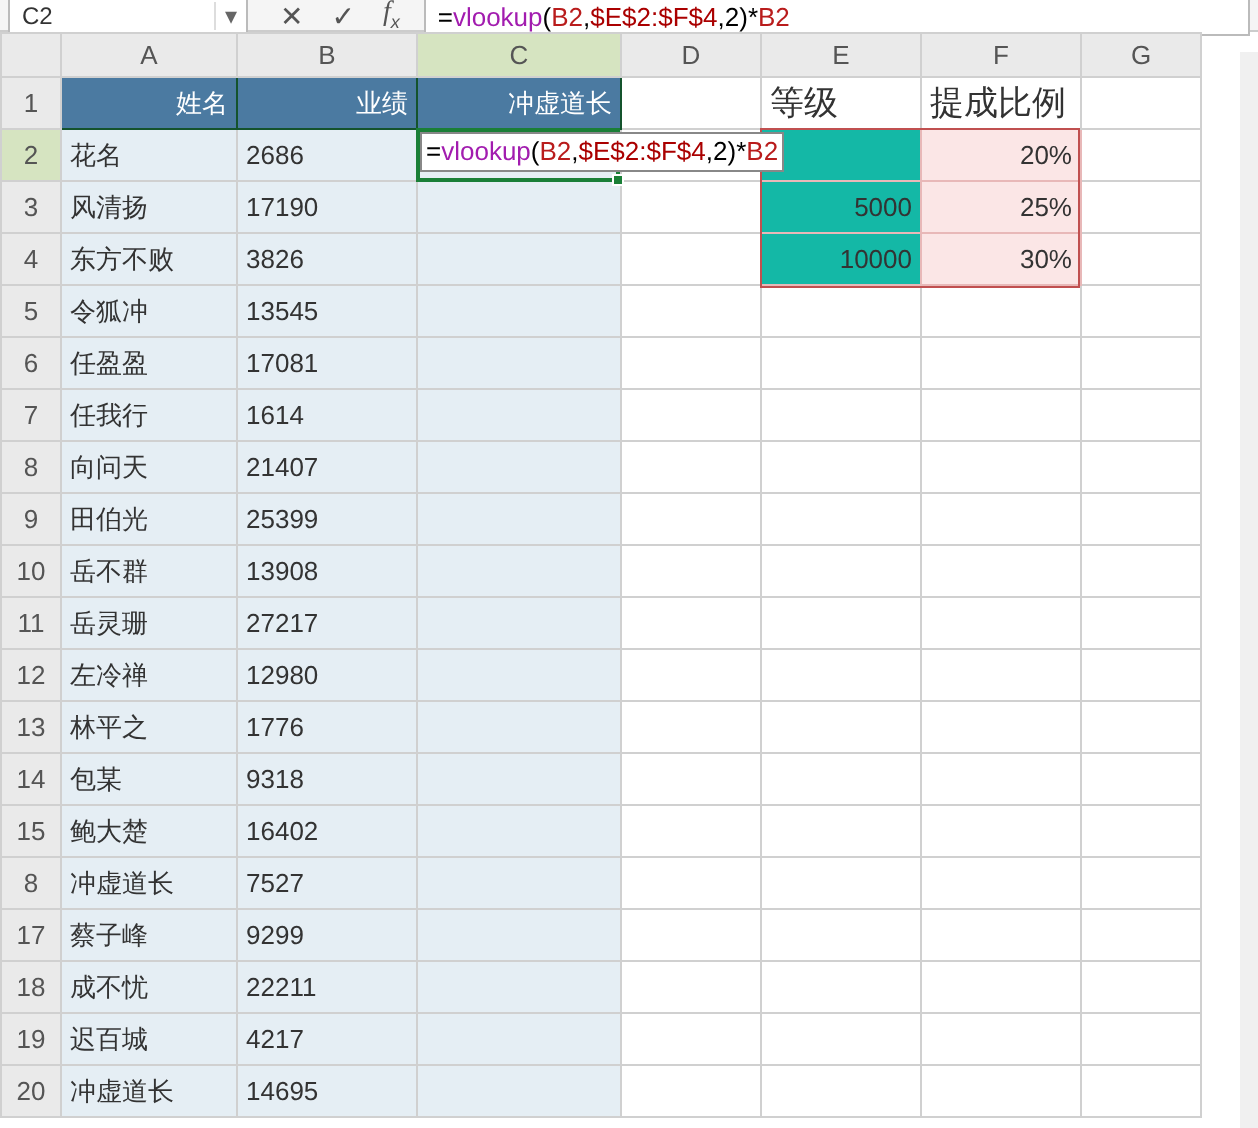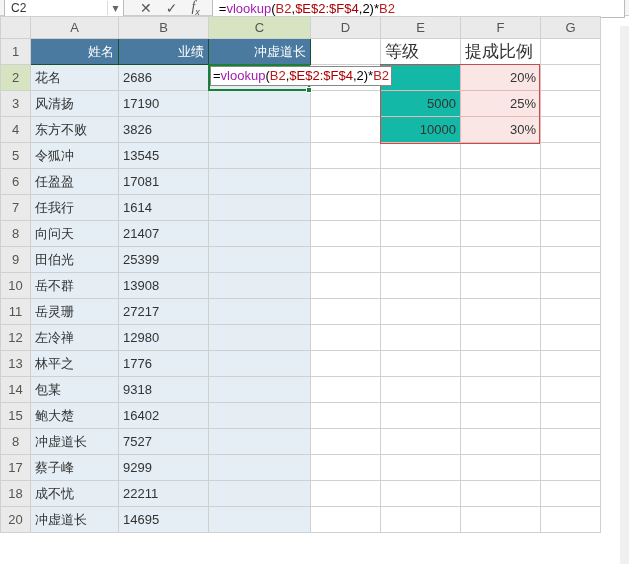--- a/index.html
+++ b/index.html
@@ -265,20 +265,30 @@
     <td class="rowhdr">18</td>
     <td class="data-a">成不忧</td>
     <td class="data-b">22211</td>
     <td class="data-c"></td>
     <td></td>
           <td></td>
           <td></td>
           <td></td>
   </tr>
   <tr>
+    <td class="rowhdr">19</td>
+    <td class="data-a">迟百城</td>
+    <td class="data-b">4217</td>
+    <td class="data-c"></td>
+    <td></td>
+          <td></td>
+          <td></td>
+          <td></td>
+  </tr>
+  <tr>
     <td class="rowhdr">20</td>
     <td class="data-a">冲虚道长</td>
     <td class="data-b">14695</td>
     <td class="data-c"></td>
     <td></td>
           <td></td>
           <td></td>
           <td></td>
   </tr>
 </tbody>

